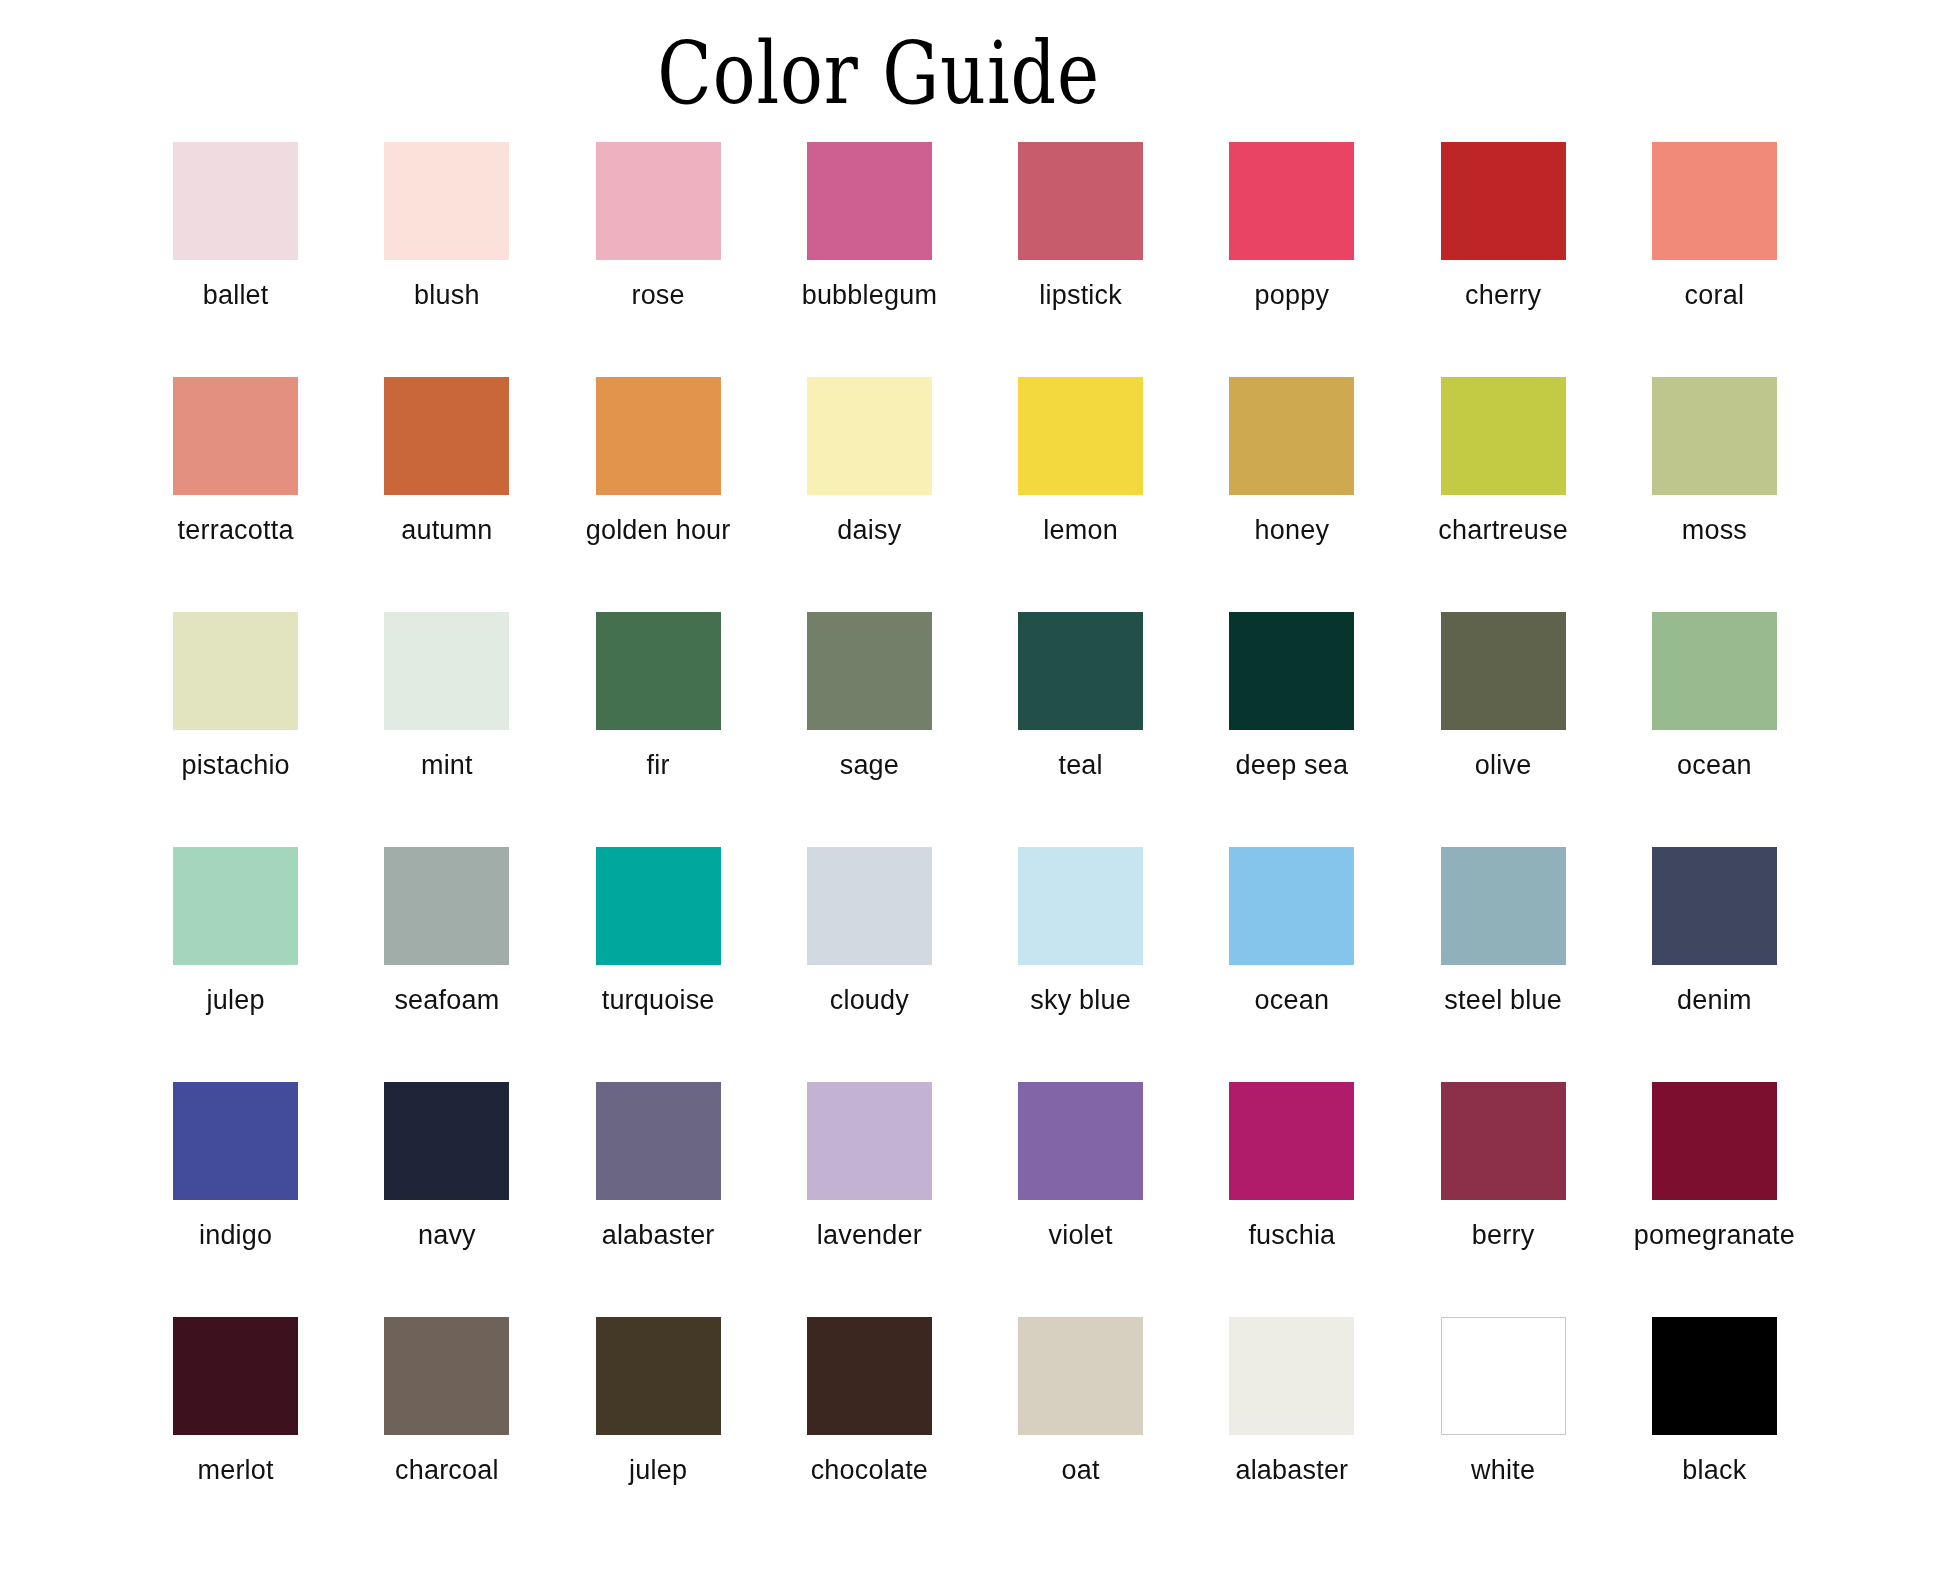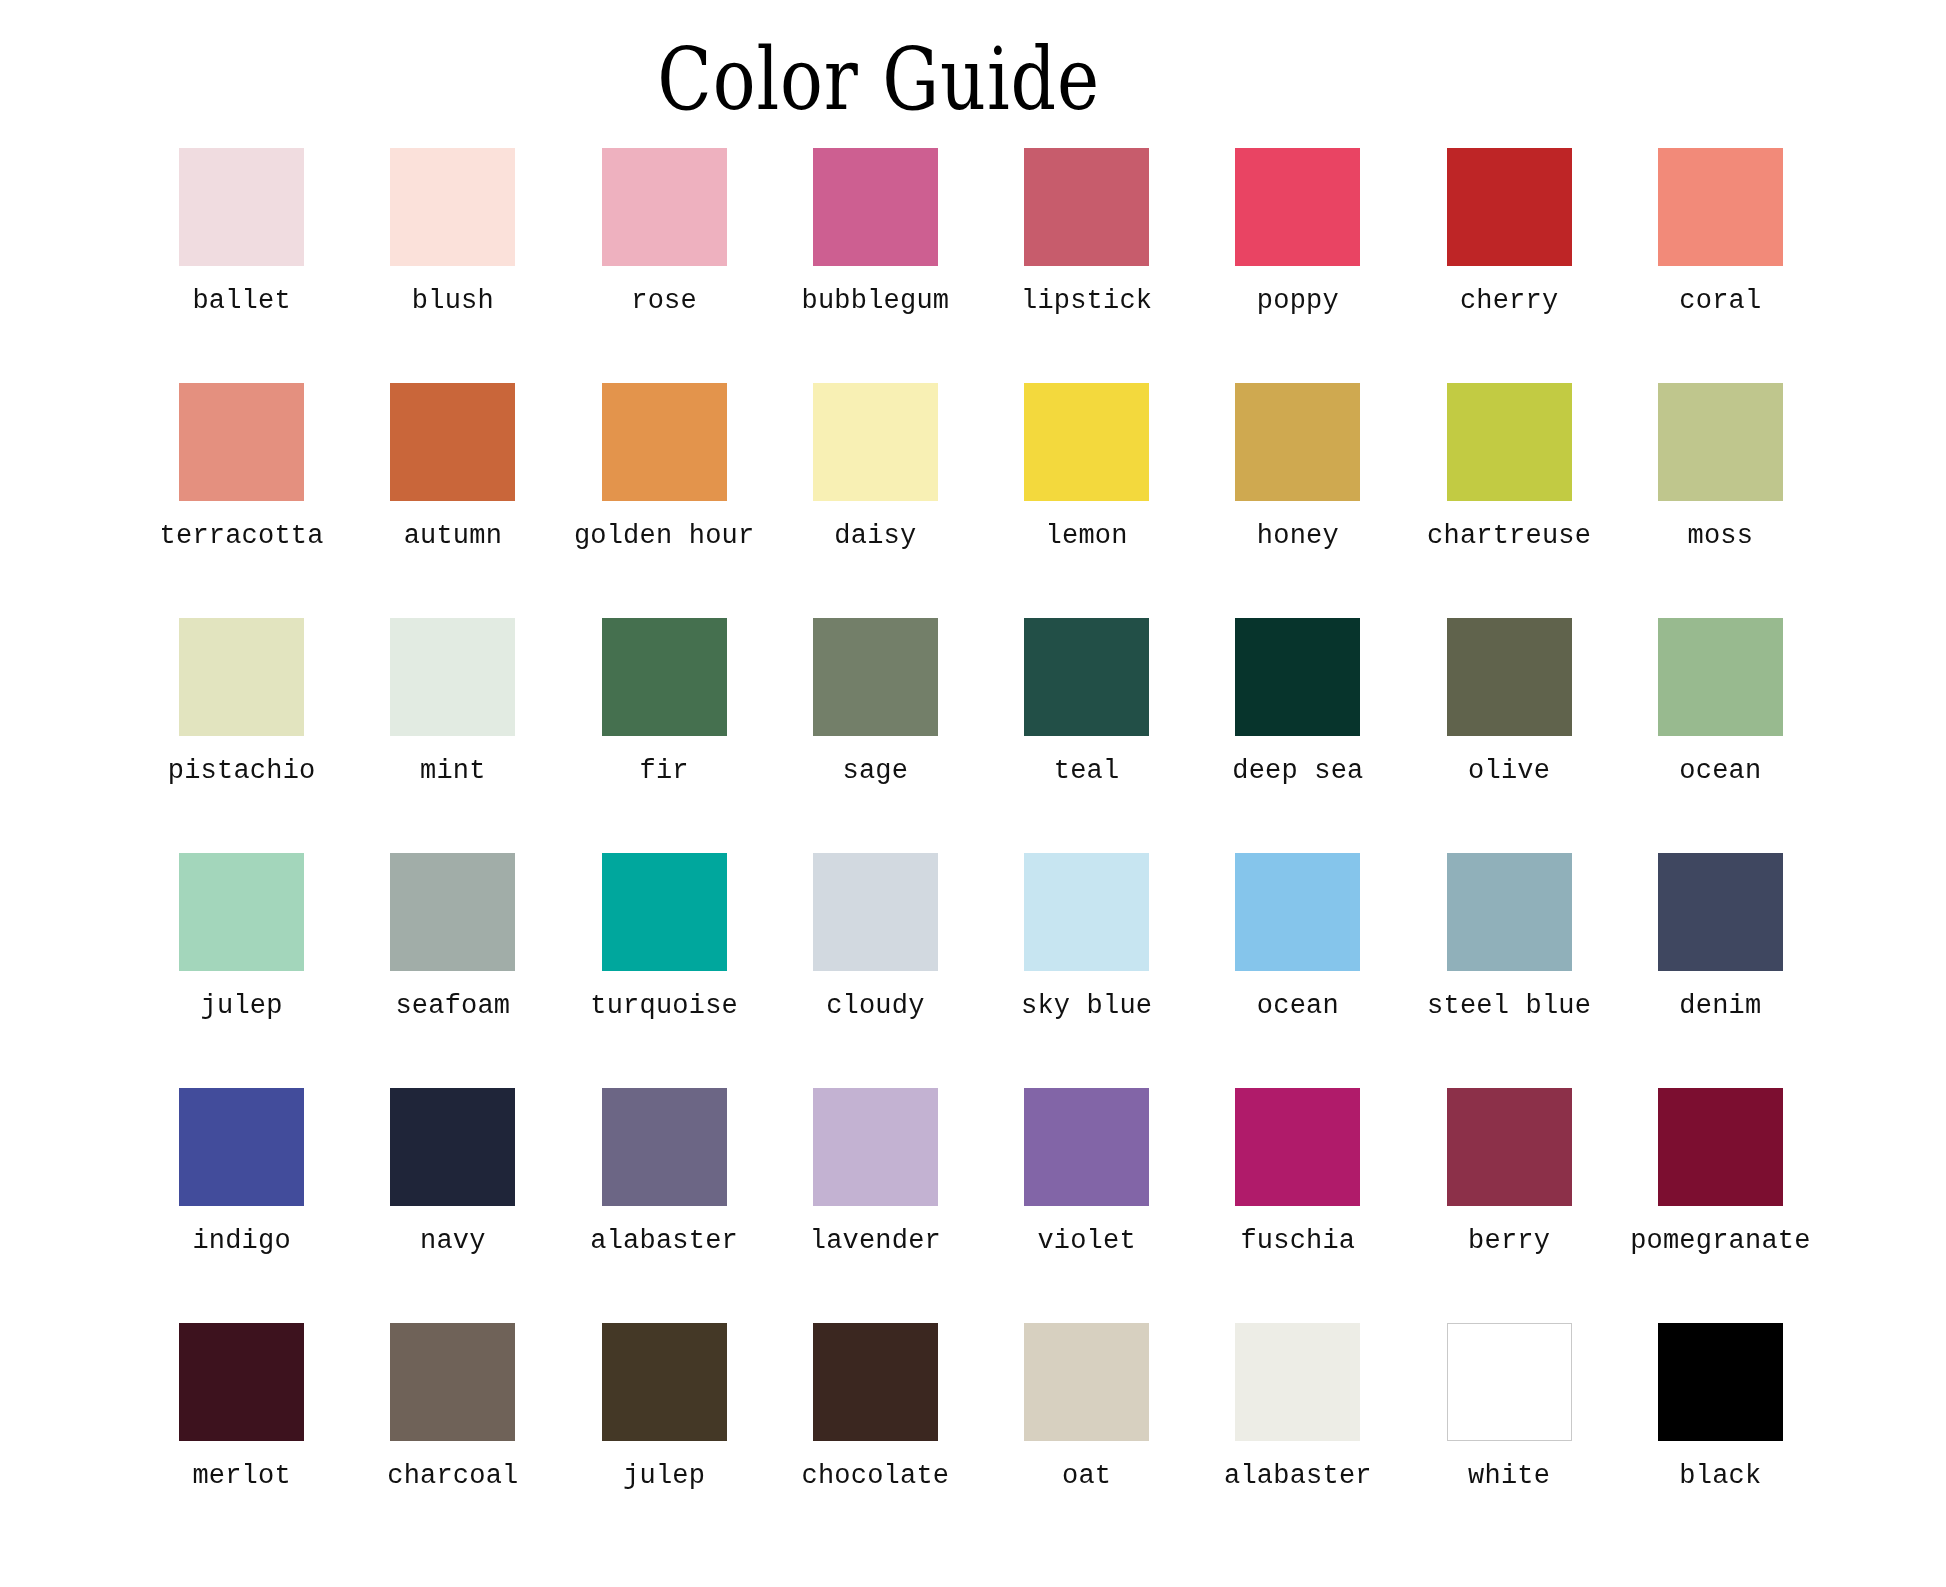--- a/index.html
+++ b/index.html
@@ -14,21 +14,21 @@
     font-family: "Liberation Sans", sans-serif;
     color: #1a1a1a;
     overflow: hidden;
     position: relative;
   }
 
   .page {
     width: 1757px;
     height: 1587px;
     box-sizing: border-box;
-    padding: 8px;
+    padding: 2px;
     position: relative;
   }
 
   
   .title-wrap {
     width: 100%;
     text-align: center;
     padding-top: 28px;
     height: 140px;
     box-sizing: border-box;
@@ -72,21 +72,21 @@
     box-sizing: border-box;
   }
   .swatch.bordered {
     border: 1px solid #c9c9c9;
   }
 
   .swatch-label {
     margin-top: 21px;
     font-size: 27px;
     line-height: 1.1;
-    font-family: Liberation Mono, monospace;
+    font-family: Liberation Sans, sans-serif;
     color: #111111;
     text-align: left;
     white-space: nowrap;
     letter-spacing: 0.2px;
   }
 </style>
 </head>
 <body>
 
 <div class="page">

